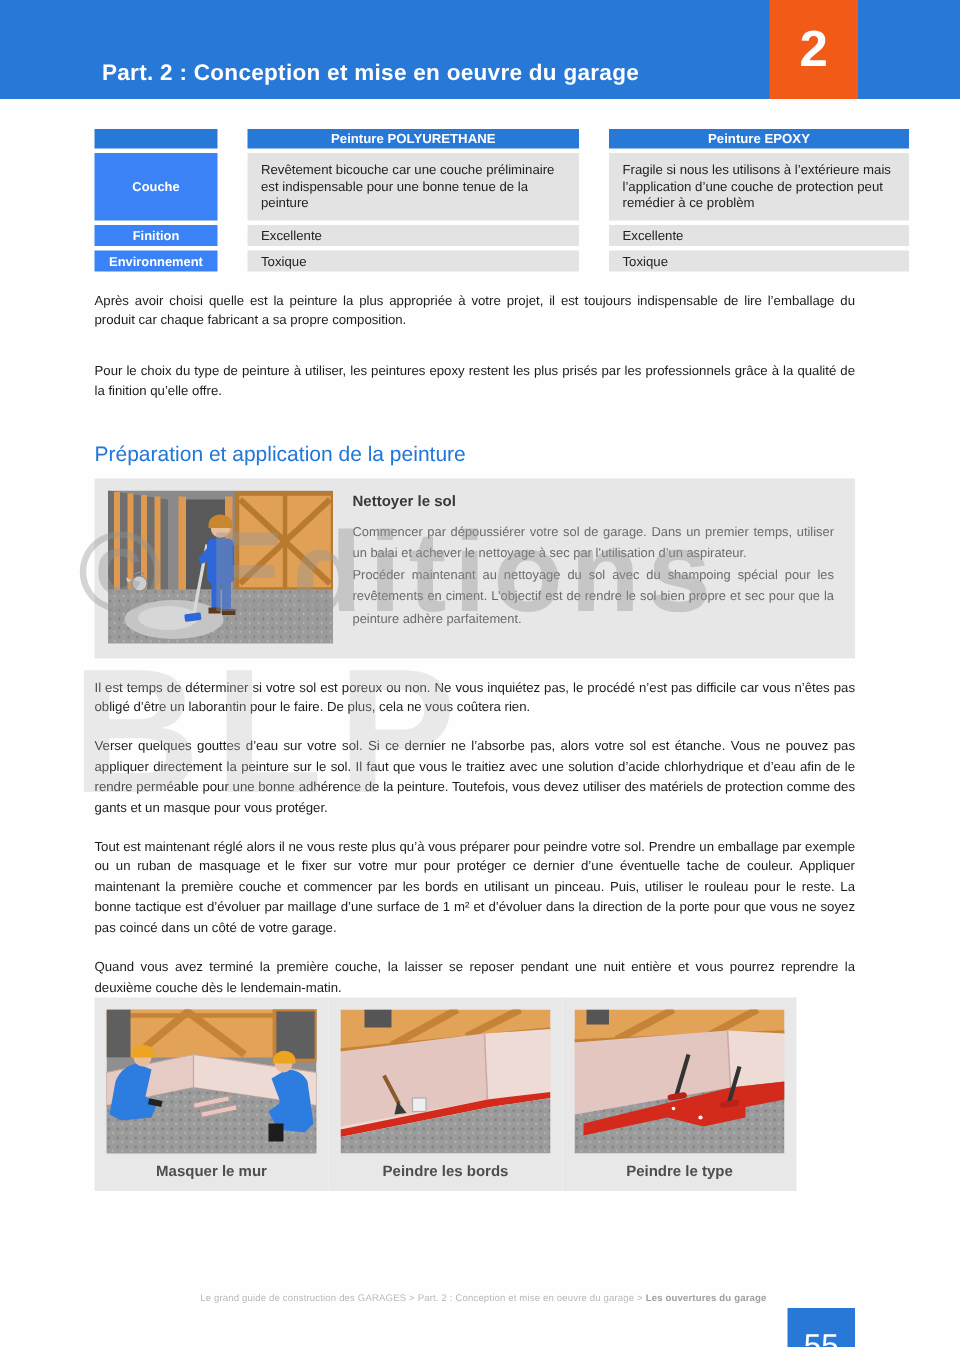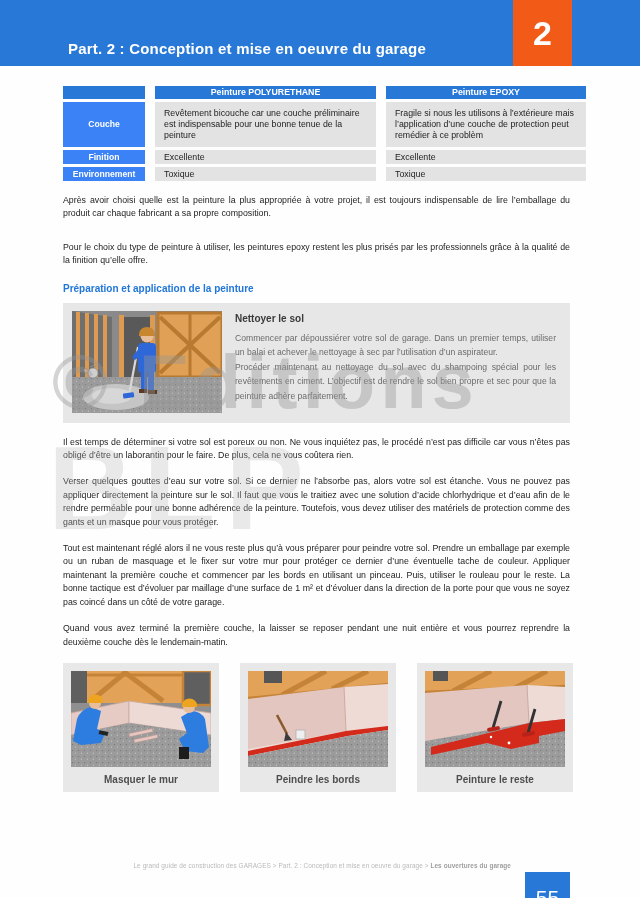--- a/index.html
+++ b/index.html
@@ -15,47 +15,47 @@
     font-size:15px;font-weight:bold;letter-spacing:0.2px;white-space:nowrap;
   }
   .chapter-badge{
     position:absolute;left:513px;top:0;width:59px;height:66px;background:#f15a17;
     color:#ffffff;font-size:34px;font-weight:bold;
     display:flex;align-items:center;justify-content:center;
   }
   
   .content{position:absolute;left:63px;top:86px;width:507px;}
   
-  .compare-table{display:grid;grid-template-columns:82px 221px 200px;gap:3px 10px;}
+  .compare-table{display:grid;grid-template-columns:82px 221px 200px;gap:3px 20px;}
   .cell{font-size:8.8px;line-height:11px;}
   .cell.head{background:#2878d8;color:#ffffff;font-weight:bold;text-align:center;
     display:flex;align-items:center;justify-content:center;height:13px;}
   .cell.label{background:#3b82f6;color:#ffffff;font-weight:bold;
     display:flex;align-items:center;justify-content:center;text-align:center;font-size:8.6px;}
   .cell.body{background:#e3e3e3;color:#222222;padding:6px 9px 6px 9px;}
   .cell.body.mid{display:flex;align-items:center;padding-top:0;padding-bottom:0;height:14px;}
   
   .body-text{
     margin:0;color:#1c1c1c;font-size:8.8px;line-height:13.4px;text-align:justify;
   }
   .mt-lg{margin-top:20px;} .mt-md{margin-top:13px;}
   .section-heading{
-    margin:15px 0 0 0;color:#2176d9;font-size:10px;font-weight:bold;
+    margin:26px 0 0 0;color:#2176d9;font-size:14px;font-weight:normal;
   }
   
   .info-panel{
     margin-top:9px;background:#e7e7e7;padding:8px 10px 10px 9px;
     display:flex;gap:13px;align-items:flex-start;
   }
   .info-panel .illu{width:150px;height:102px;flex:0 0 auto;display:block;}
   .panel-text{flex:1;padding-right:4px;}
   .panel-title{margin:2px 0 7px 0;font-size:10px;font-weight:bold;color:#3a3a3a;}
   .panel-body{margin:0;font-size:8.6px;line-height:14.6px;color:#6b6b6b;text-align:justify;}
   
-  .steps{display:flex;gap:21px;margin-top:14px;}
+  .steps{display:flex;margin-top:0;}
   .step-card{width:156px;background:#e8e8e8;padding:8px 8px 7px 8px;box-sizing:border-box;text-align:center;}
   .step-card svg{display:block;width:140px;height:96px;margin:0 auto;}
   .step-caption{margin-top:7px;font-size:10px;font-weight:bold;color:#4e4e4e;}
   
   .footer-crumb{
     position:absolute;top:862px;left:63px;width:448px;text-align:right;
     font-size:6.4px;color:#b9b9b9;letter-spacing:0.1px;white-space:nowrap;
   }
   .footer-crumb b{color:#9e9e9e;}
   .page-num{
@@ -260,21 +260,21 @@
 
           <polygon points="6,76 104,52 140,48 140,60 114,65 114,72 86,78 62,72 6,84" fill="#d32a1c"></polygon>
 
           <line x1="76" y1="30" x2="68" y2="57" stroke="#333333" stroke-width="2.8"></line>
           <rect x="62" y="56" width="13" height="4" rx="2" fill="#b82218" transform="rotate(-10 68 58)"></rect>
           <line x1="110" y1="38" x2="103" y2="62" stroke="#333333" stroke-width="2.8"></line>
           <rect x="97" y="61" width="13" height="4" rx="2" fill="#b82218" transform="rotate(-10 103 63)"></rect>
           <circle cx="84" cy="72" r="1.4" fill="#ffffff"></circle>
           <circle cx="66" cy="66" r="1.2" fill="#ffffff"></circle>
         </svg>
-        <figcaption class="step-caption">Peinture le reste</figcaption>
+        <figcaption class="step-caption">Peindre le type</figcaption>
       </figure>
 
     </div>
   </main>
 
   <div class="wm wm1">© Editions</div>
   <div class="wm wm2">BLP</div>
 
   <div class="footer-crumb"><span>Le grand guide de construction des GARAGES &gt; Part. 2 : Conception et mise en oeuvre du garage &gt; </span><b>Les ouvertures du garage</b></div>
   <div class="page-num">55</div>

